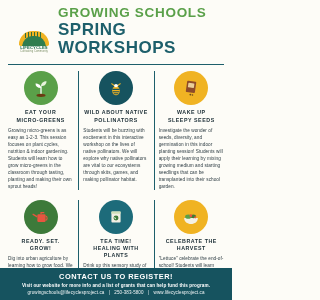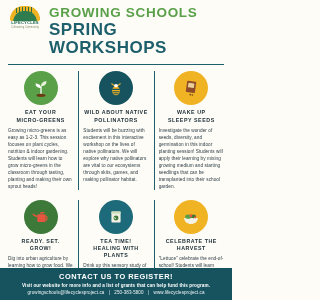--- a/index.html
+++ b/index.html
@@ -5,21 +5,21 @@
   html,body{margin:0;padding:0;}
   body{
     width:232px;height:300px;overflow:hidden;
     background:#fdfcf7;
     font-family:"Liberation Sans", sans-serif;
     color:#20323a;
   }
   .poster{position:relative;width:232px;height:300px;background:#fdfcf7;box-sizing:border-box;}
 
   
-  .header{display:flex;align-items:flex-start;padding:6px 6px 4px 8px;gap:7px;}
+  .header{display:flex;align-items:flex-end;padding:6px 6px 4px 17px;gap:7px;}
   .logo{width:34px;height:26px;flex:0 0 34px;position:relative;}
   .logo-badge{
     position:absolute;left:2px;top:0;width:30px;height:15px;
     background:#f0b323;border-radius:15px 15px 2px 2px;overflow:hidden;
   }
   .logo-badge:after{
     content:"";position:absolute;left:3px;top:5px;width:24px;height:11px;
     background:#2f7d4f;border-radius:12px 12px 0 0;
   }
   .logo-rays{position:absolute;left:6px;top:1px;width:18px;height:6px;

